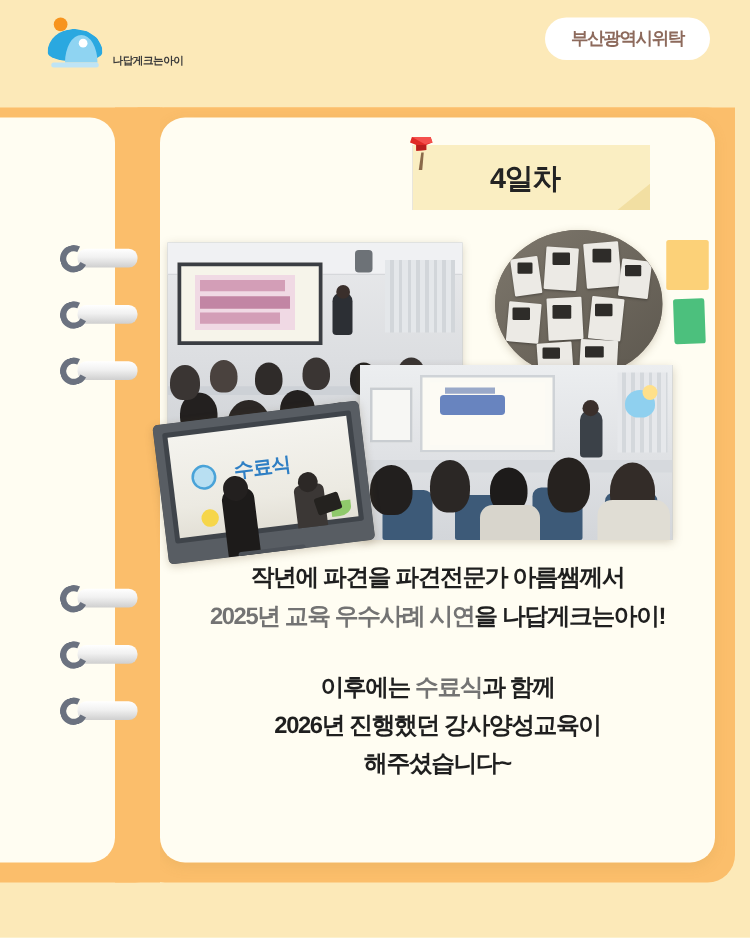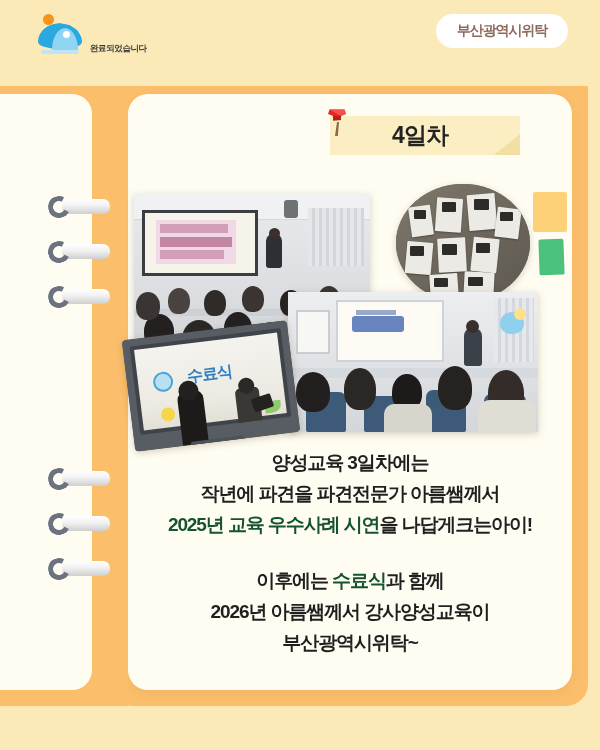--- a/index.html
+++ b/index.html
@@ -222,21 +222,21 @@
     border: 5px solid #6b7280;
     border-radius: 50%;
     border-right-color: transparent;
     transform: rotate(-18deg);
   }
 
   
   .day-tab {
     position: absolute;
     left: 330px; top: 116px;
-    width: 190px; height: 39px;
+    width: 190px; height: 52px;
     background: #a3a3a3;
     z-index: 16;
     clip-path: polygon(0 0, 100% 0, 100% 100%, 0 100%, 0 0);
   }
   .day-tab-body {
     position: absolute;
     inset: 0;
     background: #faeec2;
     clip-path: polygon(0 0, 100% 0, 100% 62%, 90% 100%, 0 100%);
   }
@@ -370,39 +370,39 @@
   }
   .copy-block { margin-bottom: 26px; }
   .copy-line {
     font-size: 19px;
     font-weight: 700;
     color: #1f1f1f;
     letter-spacing: -1.1px;
     line-height: 1.62;
     white-space: nowrap;
   }
-  .hl { color: #14532d; }
+  .hl { color: #737373; }
 </style>
 </head>
 <body>
 
 <div class="page-bg"></div>
 
 <header class="header">
 
   <div class="logo-wrap">
     <div class="logo-mark">
       <span class="blob"></span>
       <span class="arch"></span>
       <span class="dot-orange"></span>
       <span class="dot-white"></span>
       <span class="base"></span>
     </div>
     <div class="logo-text">
-      <div class="logo-kicker">완료되었습니다</div>
+      <div class="logo-kicker">나답게크는아이</div>
     </div>
   </div>
 
   <div class="badge">
     <span class="badge-line">부산광역시위탁</span>
   </div>
 
 </header>
 
 <section class="notebook">
@@ -561,22 +561,21 @@
       <span class="pc-tablet"></span>
     <span class="pc-person"></span>
       <span class="pc-person-h"></span>
     <span class="pc-stand"></span>
   </div>
 
 </div>
 
 <div class="copy">
   <div class="copy-block" id="p1">
-      <div class="copy-line"><span>양성교육 3일차에는</span></div>
       <div class="copy-line"><span>작년에 파견을 파견전문가 아름쌤께서</span></div>
       <div class="copy-line"><span class="hl">2025년 교육 우수사례 시연</span><span>을 나답게크는아이!</span></div>
     </div>
   <div class="copy-block" id="p2">
       <div class="copy-line"><span>이후에는 </span><span class="hl">수료식</span><span>과 함께</span></div>
-      <div class="copy-line"><span>2026년 아름쌤께서 강사양성교육이</span></div>
-      <div class="copy-line"><span>부산광역시위탁~</span></div>
+      <div class="copy-line"><span>2026년 진행했던 강사양성교육이</span></div>
+      <div class="copy-line"><span>해주셨습니다~</span></div>
     </div>
 </div>
 
 </body></html>

